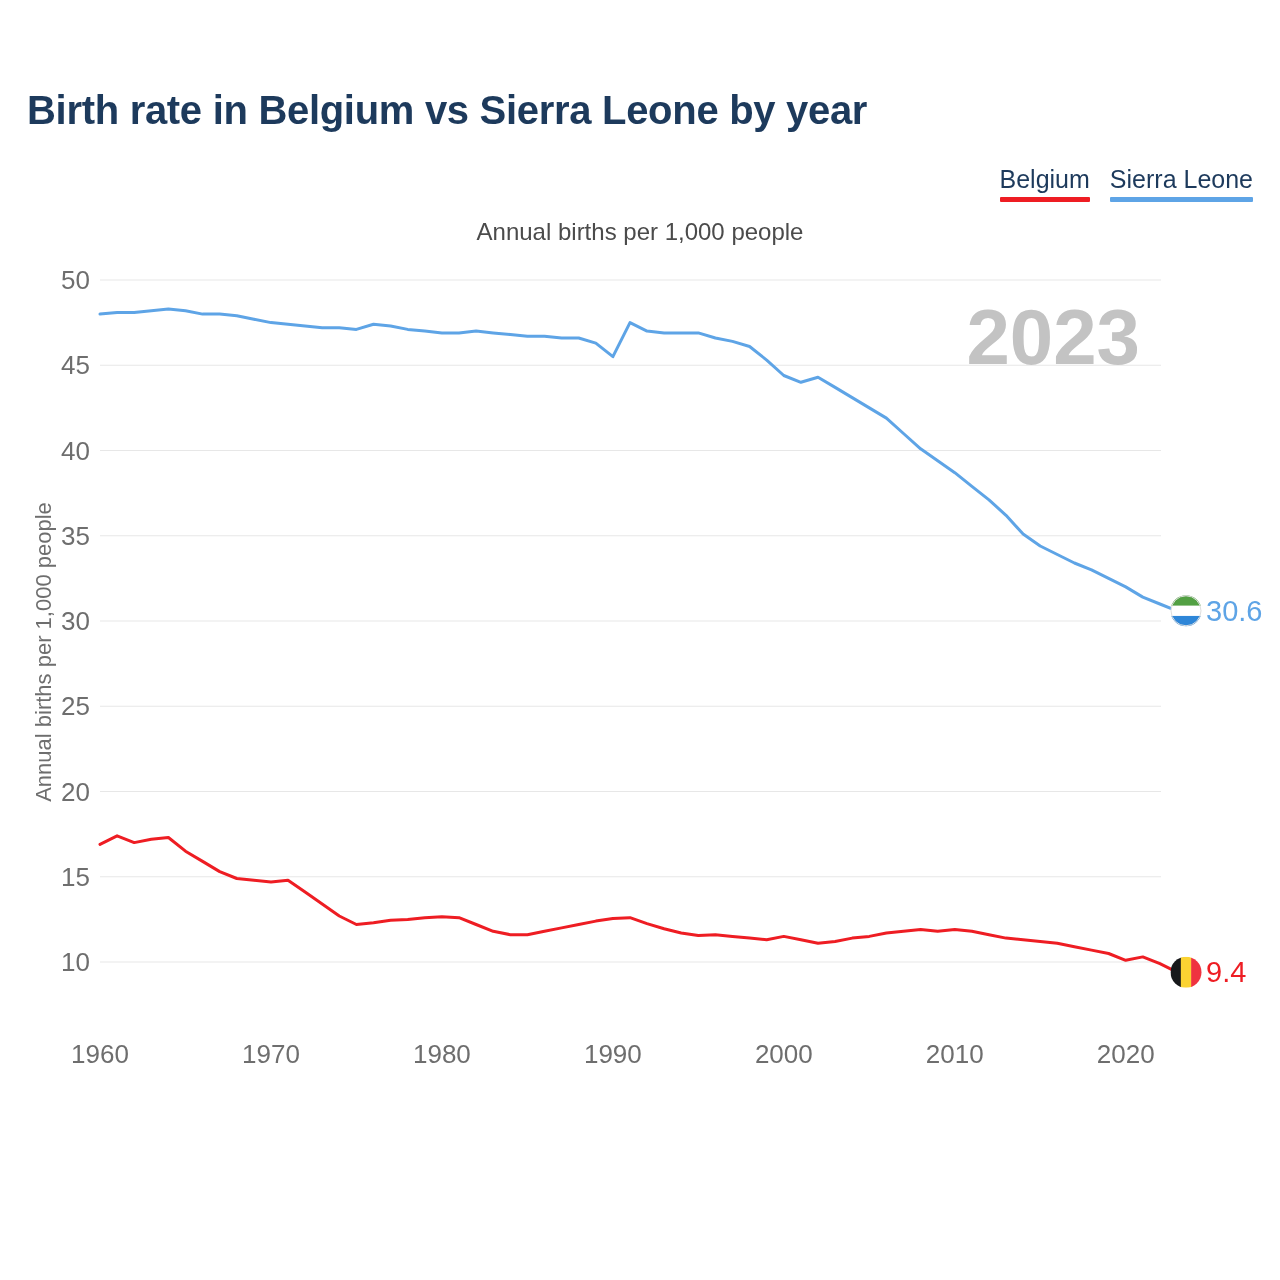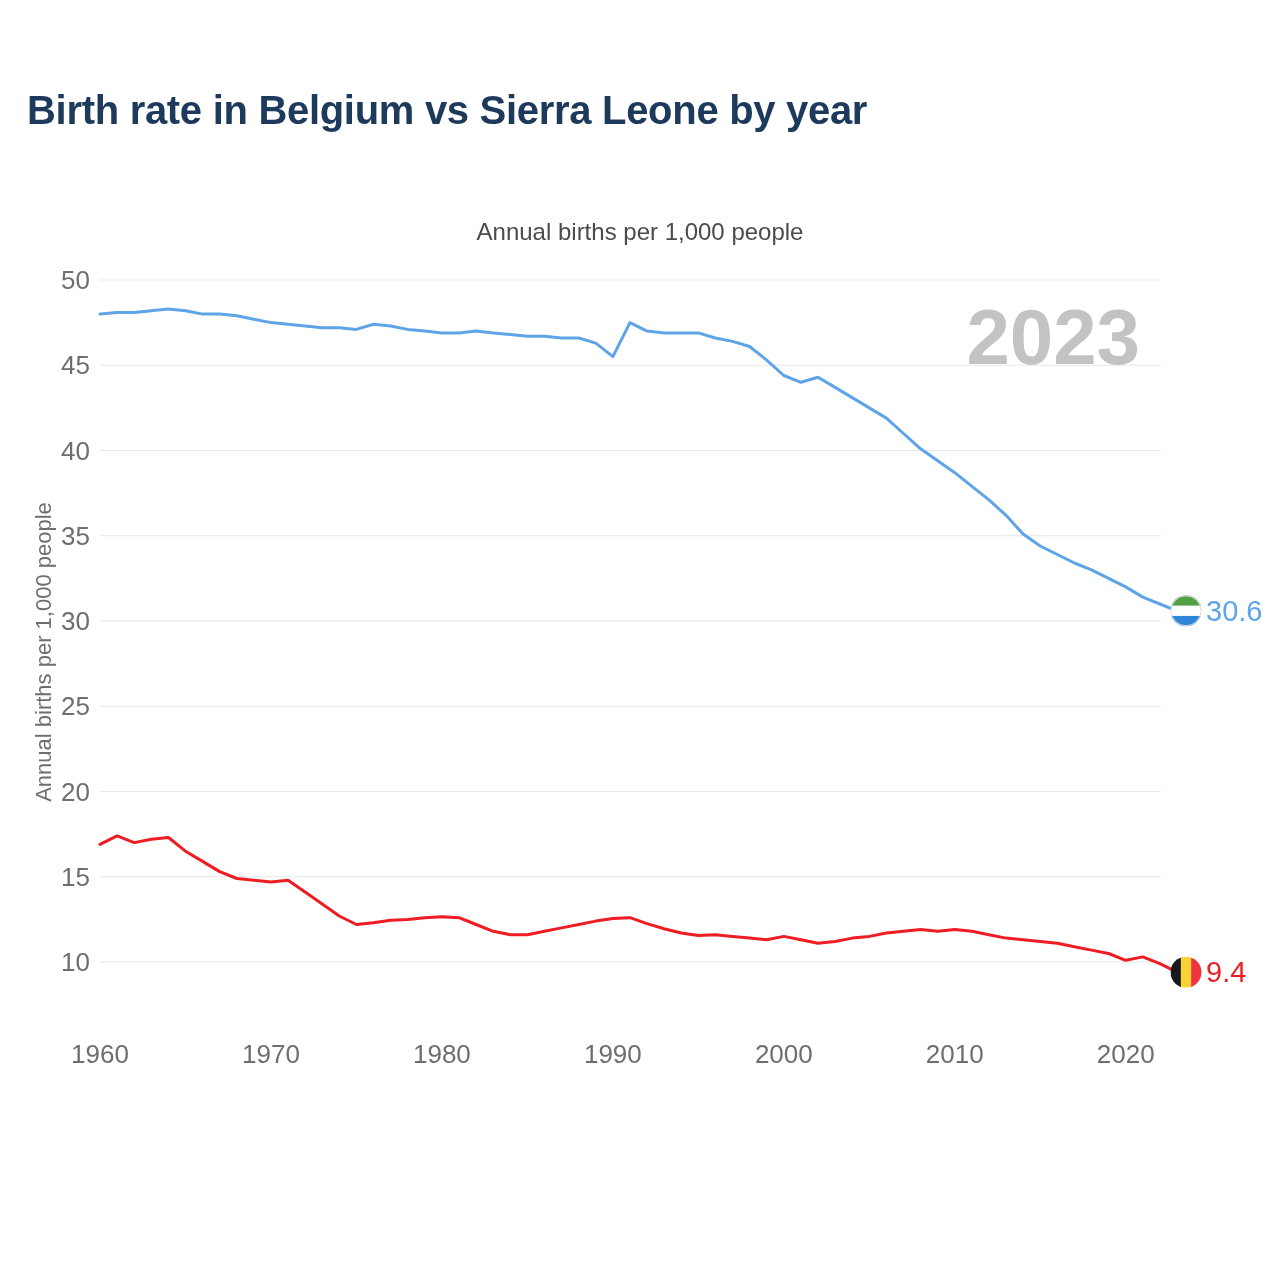--- a/index.html
+++ b/index.html
@@ -33,20 +33,30 @@
     font-size:23px;line-height:40px;color:#6b6b6b;
   }
 </style>
 </head>
 <body>
 
 <div class="page">
 
   <div class="title">Birth rate in Belgium vs Sierra Leone by year</div>
 
+  <div class="legend">
+    <div class="legend-item">
+      <span class="legend-label">Belgium</span>
+      <span class="legend-underline" style="background-color: rgb(238, 29, 35);"></span>
+    </div>
+    <div class="legend-item">
+      <span class="legend-label">Sierra Leone</span>
+      <span class="legend-underline" style="background-color: rgb(94, 164, 230);"></span>
+    </div>
+  </div>
 
   <div class="subtitle">Annual births per 1,000 people</div>
 
   <div class="ylabel">Annual births per 1,000 people</div>
 
   <svg id="chart-svg" class="chart" width="1280" height="1280" viewBox="0 0 1280 1280">
       <line x1="100" x2="1161" y1="962" y2="962" stroke="#e7e7e7" stroke-width="1.2"></line>
       <text x="90" y="971" text-anchor="end" font-size="26" fill="#6e6e6e">10</text>
       <line x1="100" x2="1161" y1="876.75" y2="876.75" stroke="#e7e7e7" stroke-width="1.2"></line>
       <text x="90" y="885.75" text-anchor="end" font-size="26" fill="#6e6e6e">15</text>

